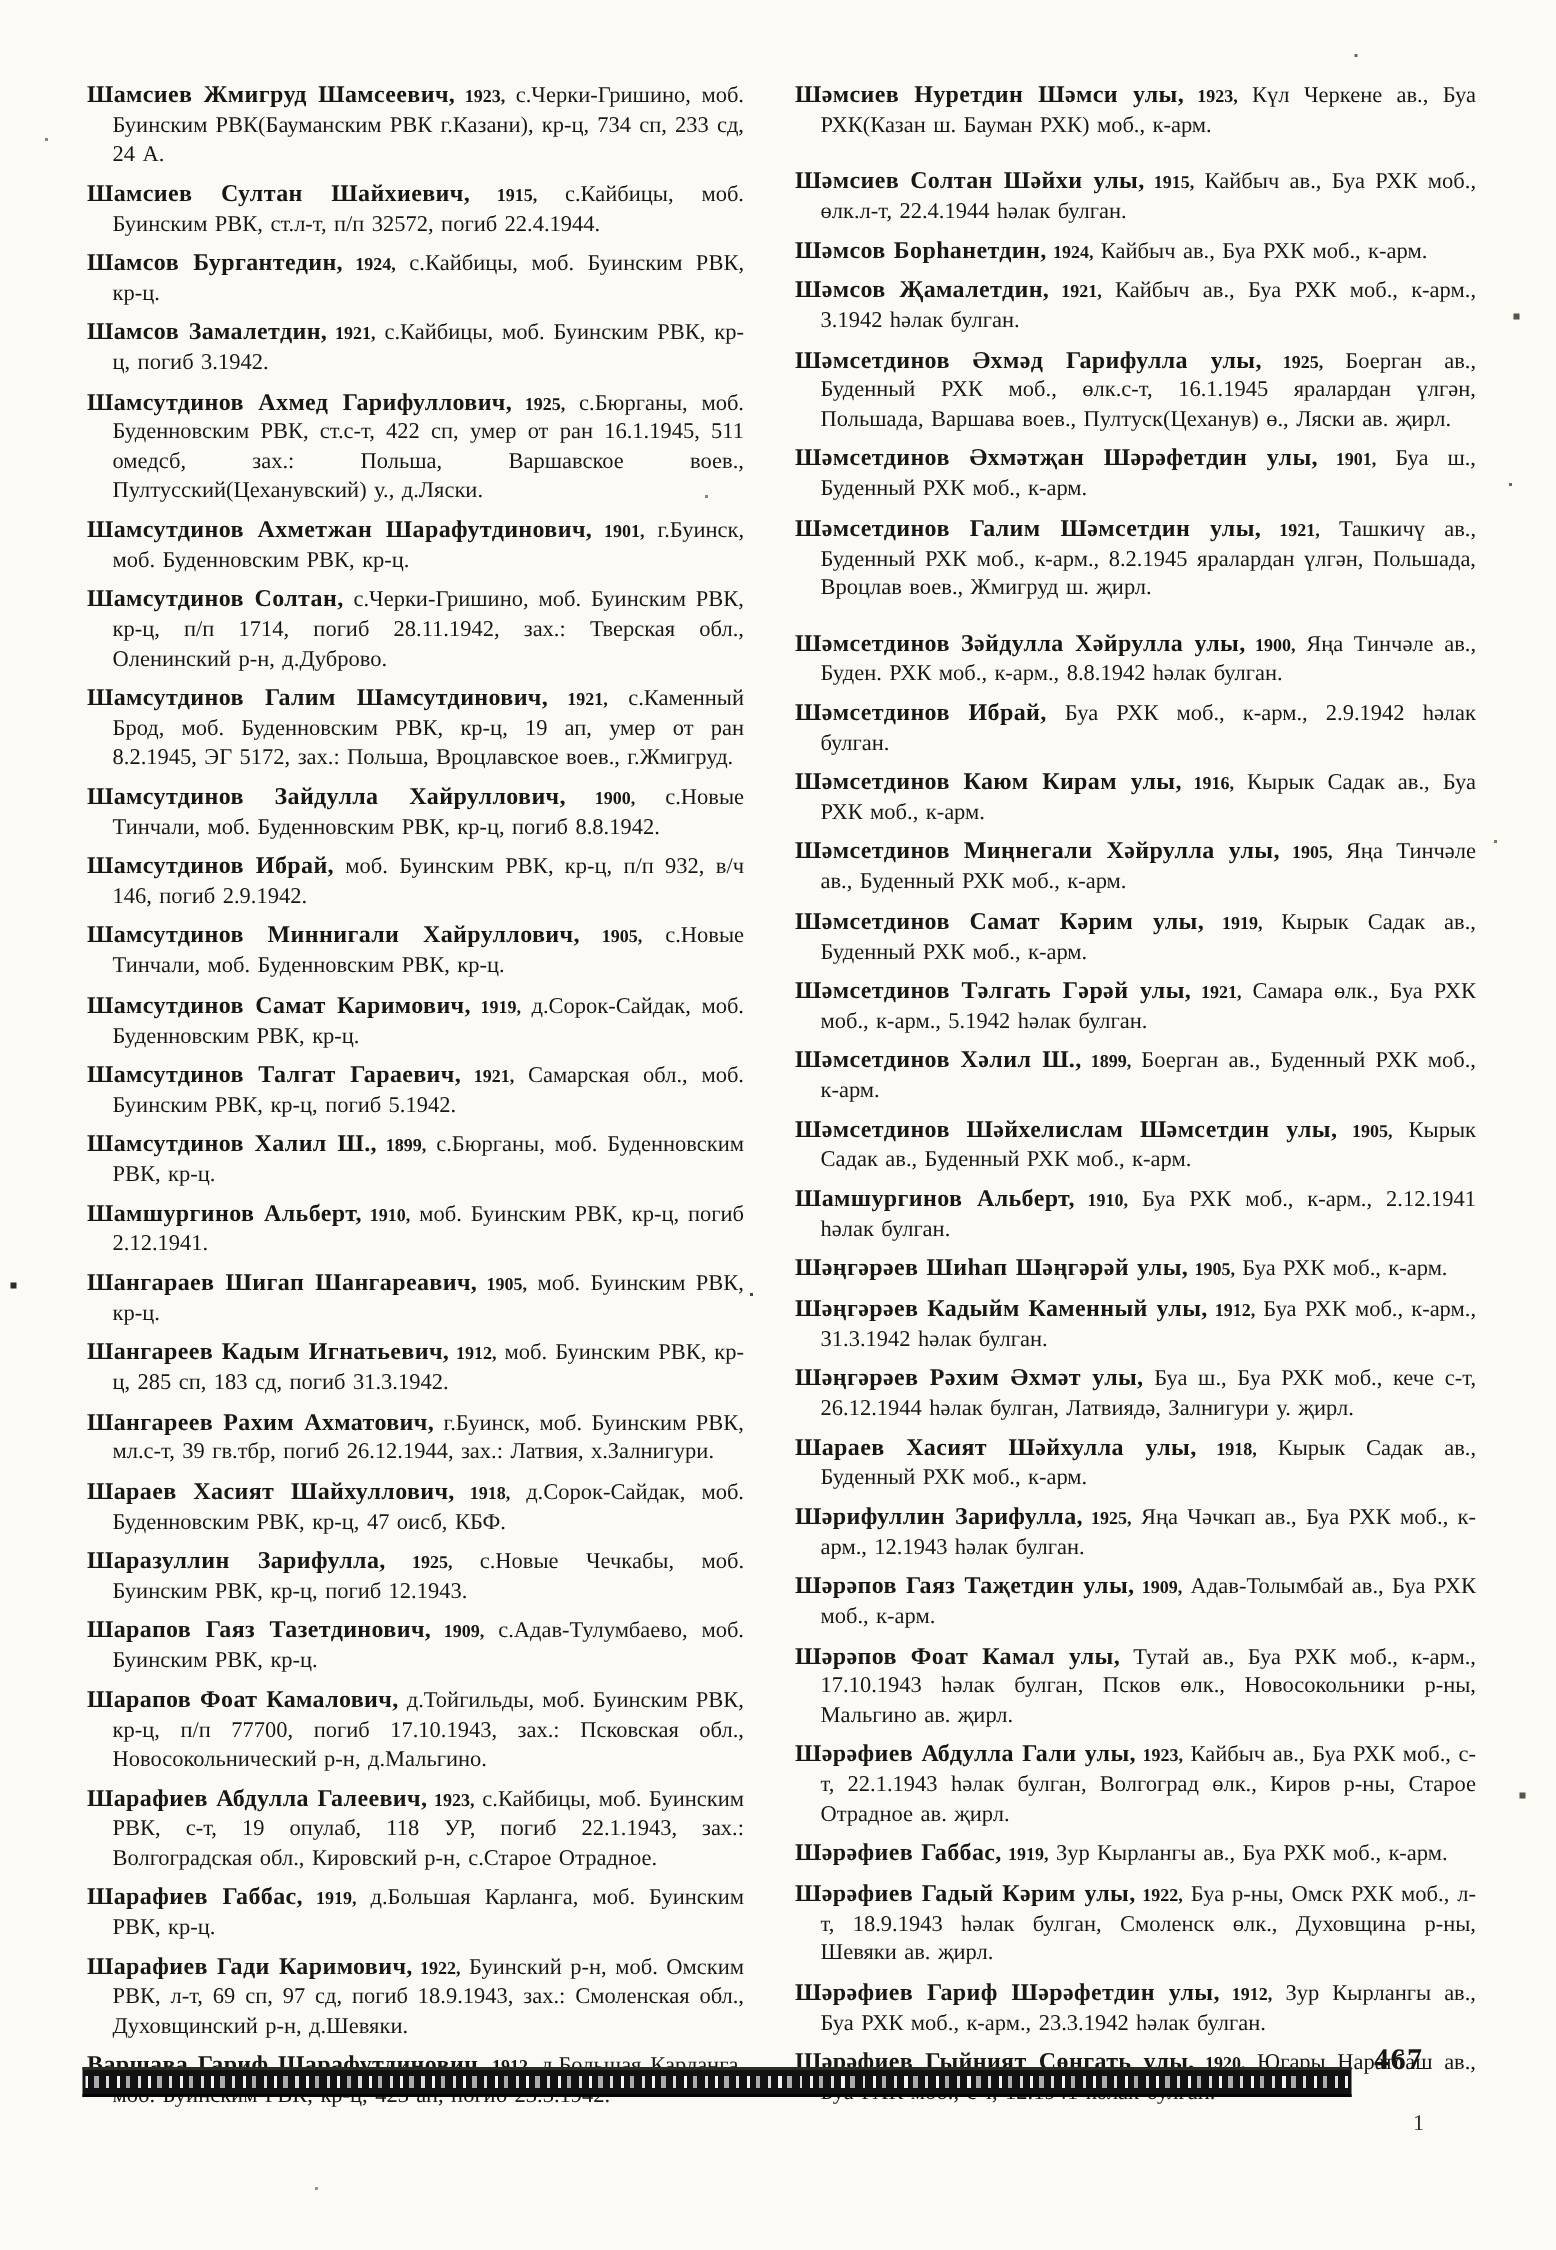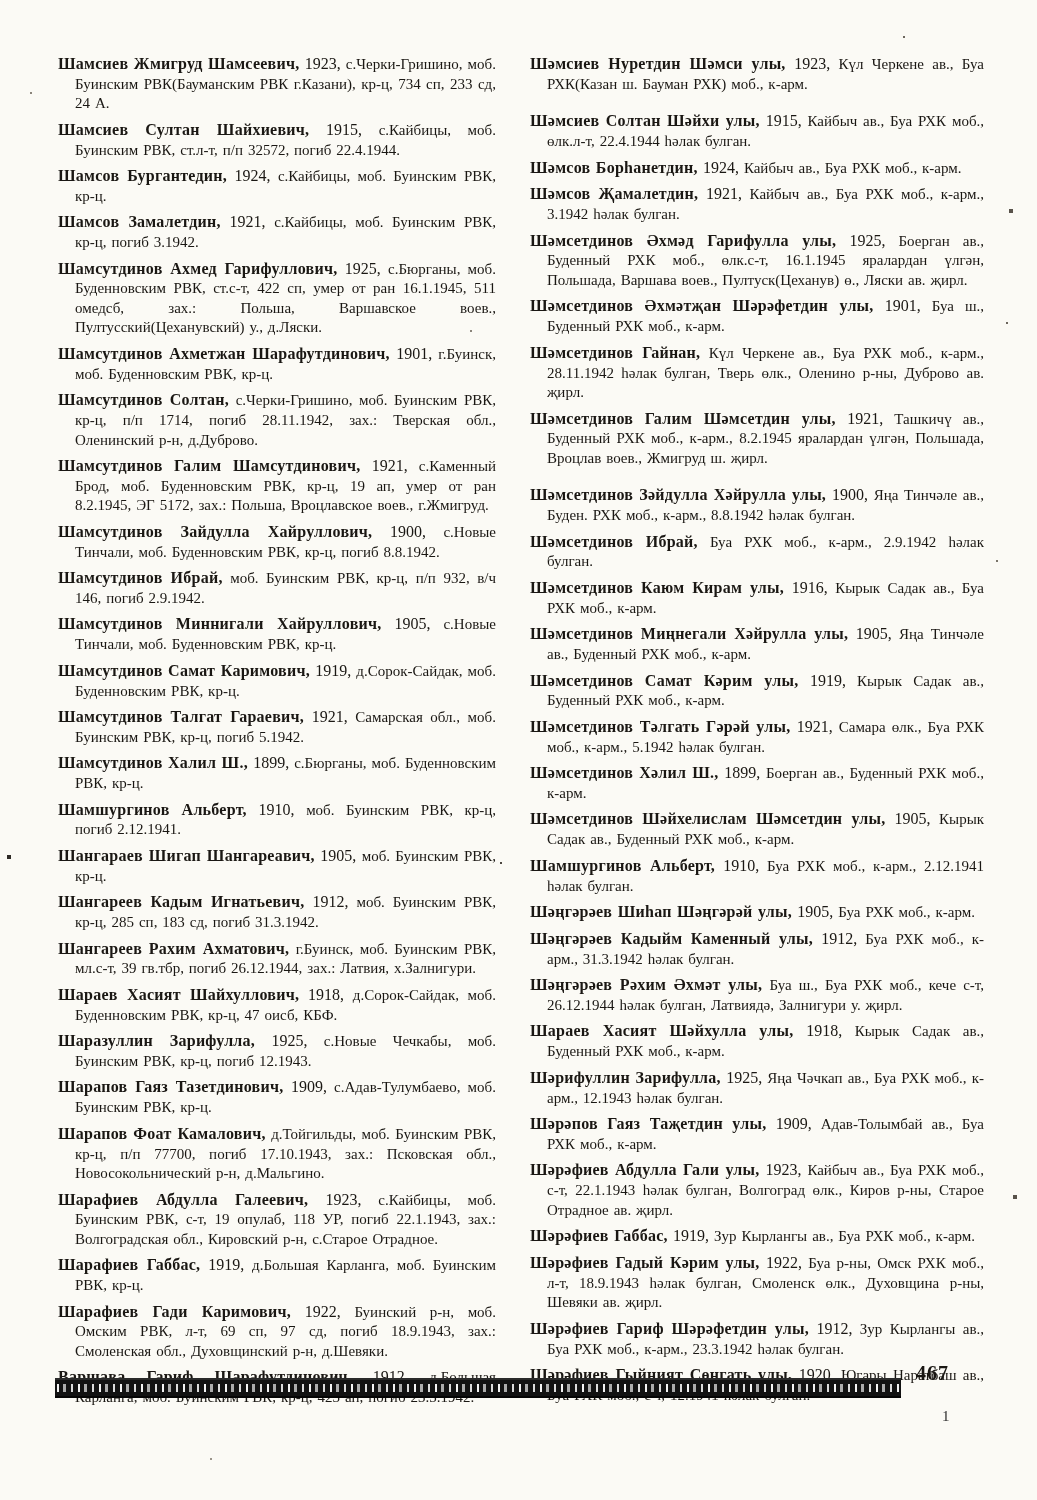--- a/index.html
+++ b/index.html
@@ -20,21 +20,21 @@
   .col-right { flex:1; }
   .entry {
     margin:0 0 6px 0;
     font-size:15px; line-height:1.3;
     text-align:justify;
     padding-left:17px; text-indent:-17px;
     word-spacing:1.2px;
   }
   .entry.gap { margin-bottom:17px; }
   .name { font-weight:bold; font-size:16px; letter-spacing:0.25px; }
-  .year { font-weight:normal; font-size:16px; }
+  .year { font-weight:bold; font-size:12px; }
   .ured {
     box-shadow: 0 3px 0 -0.5px var(--red-underline, #c8341f);
   }
   .ornament {
     position:absolute; left:55px; top:1378px; width:846px; height:16px;
     background-color:#121212;
     border-top:2px solid #2a2a2a;
     border-bottom:2px solid #050505;
   }
   .ornament::before {
@@ -101,37 +101,37 @@
         <p class="entry"><span class="name">Шарафиев Гади Каримович,</span><span class="year"> 1922,</span><span> Буинский р-н, моб. Омским РВК, л-т, 69 сп, 97 сд, погиб 18.9.1943, зах.: Смоленская обл., Духовщинский р-н, д.Шевяки.</span></p>
         <p class="entry"><span class="name">Варшава Гариф Шарафутдинович,</span><span class="year"> 1912,</span><span> д.Большая Карланга, моб. Буинским РВК, кр-ц, 423 ап, погиб 23.3.1942.</span></p>
       </div>
     <div class="col col-right">
         <p class="entry gap"><span class="name">Шәмсиев Нуретдин Шәмси улы,</span><span class="year"> 1923,</span><span> Күл Черкене ав., Буа РХК(Казан ш. Бауман РХК) моб., к-арм.</span></p>
         <p class="entry"><span class="name">Шәмсиев Солтан Шәйхи улы,</span><span class="year"> 1915,</span><span> Кайбыч ав., Буа РХК моб., өлк.л-т, 22.4.1944 һәлак булган.</span></p>
         <p class="entry"><span class="name">Шәмсов Борһанетдин,</span><span class="year"> 1924,</span><span> Кайбыч ав., Буа РХК моб., к-арм.</span></p>
         <p class="entry"><span class="name">Шәмсов Җамалетдин,</span><span class="year"> 1921,</span><span> Кайбыч ав., Буа РХК моб., к-арм., 3.1942 һәлак булган.</span></p>
         <p class="entry"><span class="name">Шәмсетдинов Әхмәд Гарифулла улы,</span><span class="year"> 1925,</span><span> Боерган ав., Буденный РХК моб., өлк.с-т, 16.1.1945 яралардан үлгән, Польшада, Варшава воев., Пултуск(Цеханув) ө., Ляски ав. җирл.</span></p>
         <p class="entry"><span class="name">Шәмсетдинов Әхмәтҗан Шәрәфетдин улы,</span><span class="year"> 1901,</span><span> Буа ш., Буденный РХК моб., к-арм.</span></p>
-        <p class="entry"><span class="name">Шәмсетдинов Гайнан,</span><span> Күл Черкене ав., Буа РХК моб., к-арм., 28.11.1942 һәлак булган, Тверь өлк., Оленино р-ны, Дуброво ав. җирл.</span></p>
         <p class="entry gap"><span class="name">Шәмсетдинов Галим Шәмсетдин улы,</span><span class="year"> 1921,</span><span> Ташкичү ав., Буденный РХК моб., к-арм., 8.2.1945 яралардан үлгән, Польшада, Вроцлав воев., Жмигруд ш. җирл.</span></p>
         <p class="entry"><span class="name">Шәмсетдинов Зәйдулла Хәйрулла улы,</span><span class="year"> 1900,</span><span> Яңа Тинчәле ав., Буден. РХК моб., к-арм., 8.8.1942 һәлак булган.</span></p>
         <p class="entry"><span class="name">Шәмсетдинов Ибрай,</span><span> Буа РХК моб., к-арм., 2.9.1942 һәлак булган.</span></p>
         <p class="entry"><span class="name">Шәмсетдинов Каюм Кирам улы,</span><span class="year"> 1916,</span><span> Кырык Садак ав., Буа РХК моб., к-арм.</span></p>
         <p class="entry"><span class="name">Шәмсетдинов Миңнегали Хәйрулла улы,</span><span class="year"> 1905,</span><span> Яңа Тинчәле ав., Буденный РХК моб., к-арм.</span></p>
         <p class="entry"><span class="name">Шәмсетдинов Самат Кәрим улы,</span><span class="year"> 1919,</span><span> Кырык Садак ав., Буденный РХК моб., к-арм.</span></p>
         <p class="entry"><span class="name">Шәмсетдинов Тәлгать Гәрәй улы,</span><span class="year"> 1921,</span><span> Самара өлк., Буа РХК моб., к-арм., 5.1942 һәлак булган.</span></p>
         <p class="entry"><span class="name">Шәмсетдинов Хәлил Ш.,</span><span class="year"> 1899,</span><span> Боерган ав., Буденный РХК моб., к-арм.</span></p>
         <p class="entry"><span class="name">Шәмсетдинов Шәйхелислам Шәмсетдин улы,</span><span class="year"> 1905,</span><span> Кырык Садак ав., Буденный РХК моб., к-арм.</span></p>
         <p class="entry"><span class="name">Шамшургинов Альберт,</span><span class="year"> 1910,</span><span> Буа РХК моб., к-арм., 2.12.1941 һәлак булган.</span></p>
         <p class="entry"><span class="name">Шәңгәрәев Шиһап Шәңгәрәй улы,</span><span class="year"> 1905,</span><span> Буа РХК моб., к-арм.</span></p>
         <p class="entry"><span class="name">Шәңгәрәев Кадыйм Каменный улы,</span><span class="year"> 1912,</span><span> Буа РХК моб., к-арм., 31.3.1942 һәлак булган.</span></p>
         <p class="entry"><span class="name">Шәңгәрәев Рәхим Әхмәт улы,</span><span> Буа ш., Буа РХК моб., кече с-т, 26.12.1944 һәлак булган, Латвиядә, Залнигури у. җирл.</span></p>
         <p class="entry"><span class="name">Шараев Хасият Шәйхулла улы,</span><span class="year"> 1918,</span><span> Кырык Садак ав., Буденный РХК моб., к-арм.</span></p>
         <p class="entry"><span class="name">Шәрифуллин Зарифулла,</span><span class="year"> 1925,</span><span> Яңа Чәчкап ав., Буа РХК моб., к-арм., 12.1943 һәлак булган.</span></p>
         <p class="entry"><span class="name">Шәрәпов Гаяз Таҗетдин улы,</span><span class="year"> 1909,</span><span> Адав-Толымбай ав., Буа РХК моб., к-арм.</span></p>
+        <p class="entry"><span class="name">Шәрәпов Фоат Камал улы,</span><span> Тутай ав., Буа РХК моб., к-арм., 17.10.1943 һәлак булган, Псков өлк., Новосокольники р-ны, Мальгино ав. җирл.</span></p>
         <p class="entry"><span class="name">Шәрәфиев Абдулла Гали улы,</span><span class="year"> 1923,</span><span> Кайбыч ав., Буа РХК моб., с-т, 22.1.1943 һәлак булган, Волгоград өлк., Киров р-ны, Старое Отрадное ав. җирл.</span></p>
         <p class="entry"><span class="name">Шәрәфиев Габбас,</span><span class="year"> 1919,</span><span> Зур Кырлангы ав., Буа РХК моб., к-арм.</span></p>
         <p class="entry"><span class="name">Шәрәфиев Гадый Кәрим улы,</span><span class="year"> 1922,</span><span> Буа р-ны, Омск РХК моб., л-т, 18.9.1943 һәлак булган, Смоленск өлк., Духовщина р-ны, Шевяки ав. җирл.</span></p>
         <p class="entry"><span class="name">Шәрәфиев Гариф Шәрәфетдин улы,</span><span class="year"> 1912,</span><span> Зур Кырлангы ав., Буа РХК моб., к-арм., 23.3.1942 һәлак булган.</span></p>
         <p class="entry"><span class="name">Шәрәфиев Гыйният Сөнгать улы,</span><span class="year"> 1920,</span><span> Югары Наратбаш ав., Буа РХК моб., с-т, 12.1941 һәлак булган.</span></p>
       </div>
   </div>
 
   <div class="ornament"></div>
 

